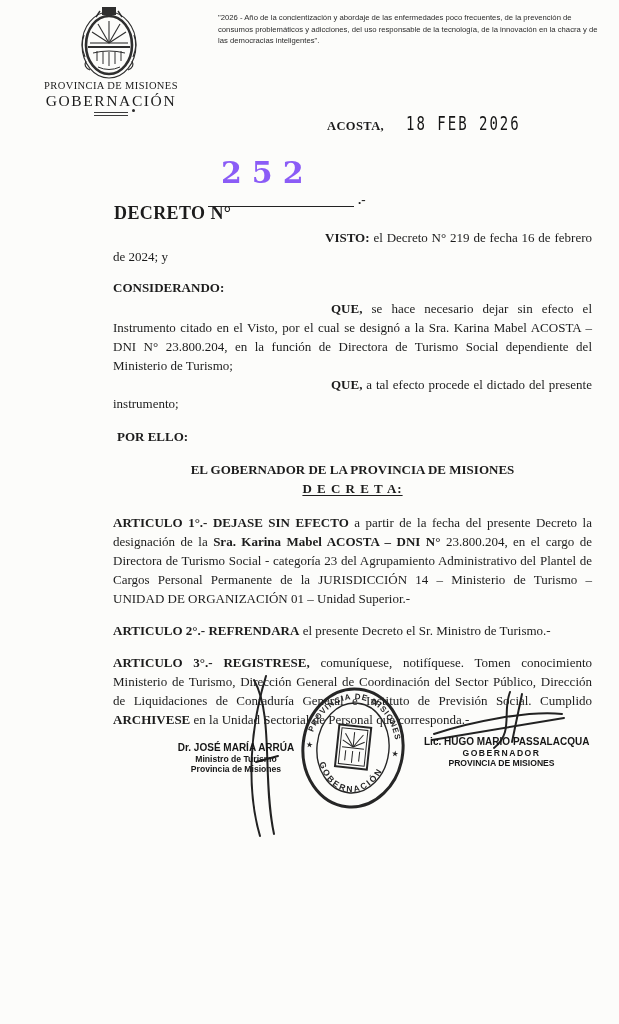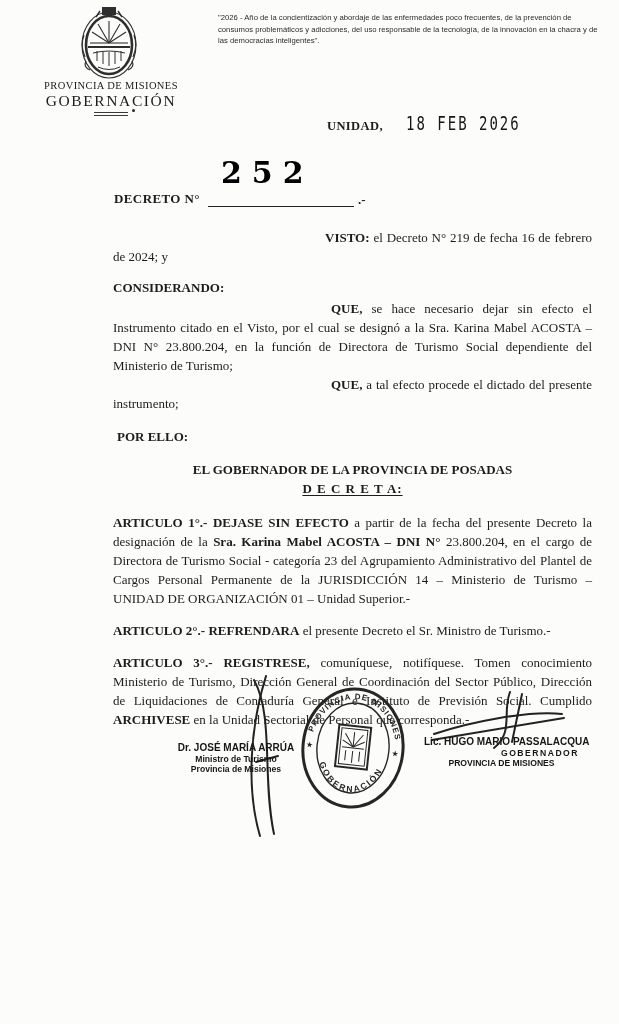--- a/index.html
+++ b/index.html
@@ -22,23 +22,23 @@
     font-family:"Liberation Sans", sans-serif; font-size:7.7px; line-height:1.52;
     color:#2b2b2b; text-align:left; }
   
   .city { position:absolute; left:327px; top:119px; font-weight:bold;
     font-size:12.5px; letter-spacing:.4px; }
   .stamp { position:absolute; left:406px; top:112px;
     font-family:"DejaVu Sans Mono", monospace; font-size:14px; letter-spacing:2px;
     color:#151515; transform:scaleY(1.4); transform-origin:top left; white-space:nowrap; }
   .decree-number { position:absolute; left:221px; top:155px;
     font-family:"DejaVu Serif", serif; font-weight:bold; font-size:30px;
-    letter-spacing:10px; color:#000000; }
-  .decree-label { position:absolute; left:114px; top:191px; font-weight:bold;
-    font-size:13px; letter-spacing:.4px; }
+    letter-spacing:10px; color:#8b5cf6; }
+  .decree-label { position:absolute; left:114px; top:203px; font-weight:bold;
+    font-size:18px; letter-spacing:.4px; }
   .decree-line { position:absolute; left:208px; top:188px; width:146px; height:19px;
     border-bottom:1.6px solid #222; }
   .decree-suffix { position:absolute; left:358px; top:192px; font-weight:bold; font-size:13px; }
   
   .body-col { position:absolute; left:113px; top:228px; width:479px;
     font-size:13px; line-height:19px; }
   .body-col p { text-align:justify; }
   .p-visto   { text-indent:212px; margin-bottom:12px; }
   .p-consid  { font-weight:bold; margin-bottom:2px; text-align:left !important; }
   .p-que     { text-indent:218px; }
@@ -55,21 +55,21 @@
   .sig-svg { position:absolute; }
   .sig-minister-strokes { left:220px; top:670px; width:75px; height:168px; }
   .sig-governor-strokes { left:430px; top:688px; width:140px; height:66px; }
   .sig-block { position:absolute; text-align:center;
     font-family:"Liberation Sans", sans-serif; color:#161616; }
   .sig-minister-block { left:166px; top:742px; width:140px; }
   .sig-governor-block { left:424px; top:736px; width:155px; }
   .sig-name { font-size:10px; font-weight:bold; white-space:nowrap; }
   .sig-title { font-size:8.6px; font-weight:bold; margin-top:1px; }
   .sig-org { font-size:8.6px; font-weight:bold; }
-  .sig-governor-block .sig-title { letter-spacing:1.5px;text-align:right; }
+  .sig-governor-block .sig-title { letter-spacing:1.5px; }
   .seal { position:absolute; left:299px; top:685px; width:108px; height:126px;
     transform:rotate(6deg); }
 </style>
 </head>
 <body>
 
 <div class="page">
 
   <svg class="crest" viewBox="0 0 66 74">
     <g stroke="#2e2e2e" fill="none">
@@ -106,40 +106,40 @@
 
   <div class="org-block">
     <div class="org-line1">PROVINCIA DE MISIONES</div>
     <div class="org-line2">GOBERNACIÓN</div>
     <div class="org-rule"></div>
   </div>
   <div class="stray-dot"></div>
 
   <div class="motto">"2026 - Año de la concientización y abordaje de las enfermedades poco frecuentes, de la prevención de consumos problemáticos y adicciones, del uso responsable de la tecnología, de la innovación en la chacra y de las democracias inteligentes".</div>
 
-  <div class="city">UNIDAD,</div>
+  <div class="city">ACOSTA,</div>
   <div class="stamp">18 FEB 2026</div>
 
   <div class="decree-number">252</div>
   <div class="decree-label">DECRETO N°</div>
   <div class="decree-line"></div>
   <div class="decree-suffix">.-</div>
 
   <div class="body-col">
     <p class="p-visto"><b>VISTO:</b><span> el Decreto N° 219 de fecha 16 de febrero de 2024; y</span></p>
 
     <p class="p-consid">CONSIDERANDO:</p>
 
     <p class="p-que"><b>QUE,</b><span> se hace necesario dejar sin efecto el Instrumento citado en el Visto, por el cual se designó a la Sra. Karina Mabel ACOSTA – DNI N° 23.800.204, en la función de Directora de Turismo Social dependiente del Ministerio de Turismo;</span></p>
 
     <p class="p-que2"><b>QUE,</b><span> a tal efecto procede el dictado del presente instrumento;</span></p>
 
     <p class="p-porello">POR ELLO:</p>
 
-    <p class="p-center">EL GOBERNADOR DE LA PROVINCIA DE POSADAS</p>
+    <p class="p-center">EL GOBERNADOR DE LA PROVINCIA DE MISIONES</p>
 
     <p class="p-decreta"><span class="u-line">D E C R E T A:</span></p>
 
     <p class="p-art"><b class="u">ARTICULO 1°.-</b><b> DEJASE SIN EFECTO</b><span> a partir de la fecha del presente Decreto la designación de la </span><b>Sra. Karina Mabel ACOSTA – DNI N°</b><span> 23.800.204, en el cargo de Directora de Turismo Social - categoría 23 del Agrupamiento Administrativo del Plantel de Cargos Personal Permanente de la JURISDICCIÓN 14 – Ministerio de Turismo – UNIDAD DE ORGANIZACIÓN 01 – Unidad Superior.-</span></p>
 
     <p class="p-art"><b class="u">ARTICULO 2°.-</b><b> REFRENDARA</b><span> el presente Decreto el Sr. Ministro de Turismo.-</span></p>
 
     <p class="p-art"><b class="u">ARTICULO 3°.-</b><b> REGISTRESE,</b><span> comuníquese, notifíquese. Tomen conocimiento Ministerio de Turismo, Dirección General de Coordinación del Sector Público, Dirección de Liquidaciones de Contaduría General e Instituto de Previsión Social. Cumplido </span><b>ARCHIVESE</b><span> en la Unidad Sectorial de Personal que corresponda.-</span></p>
   </div>
 

